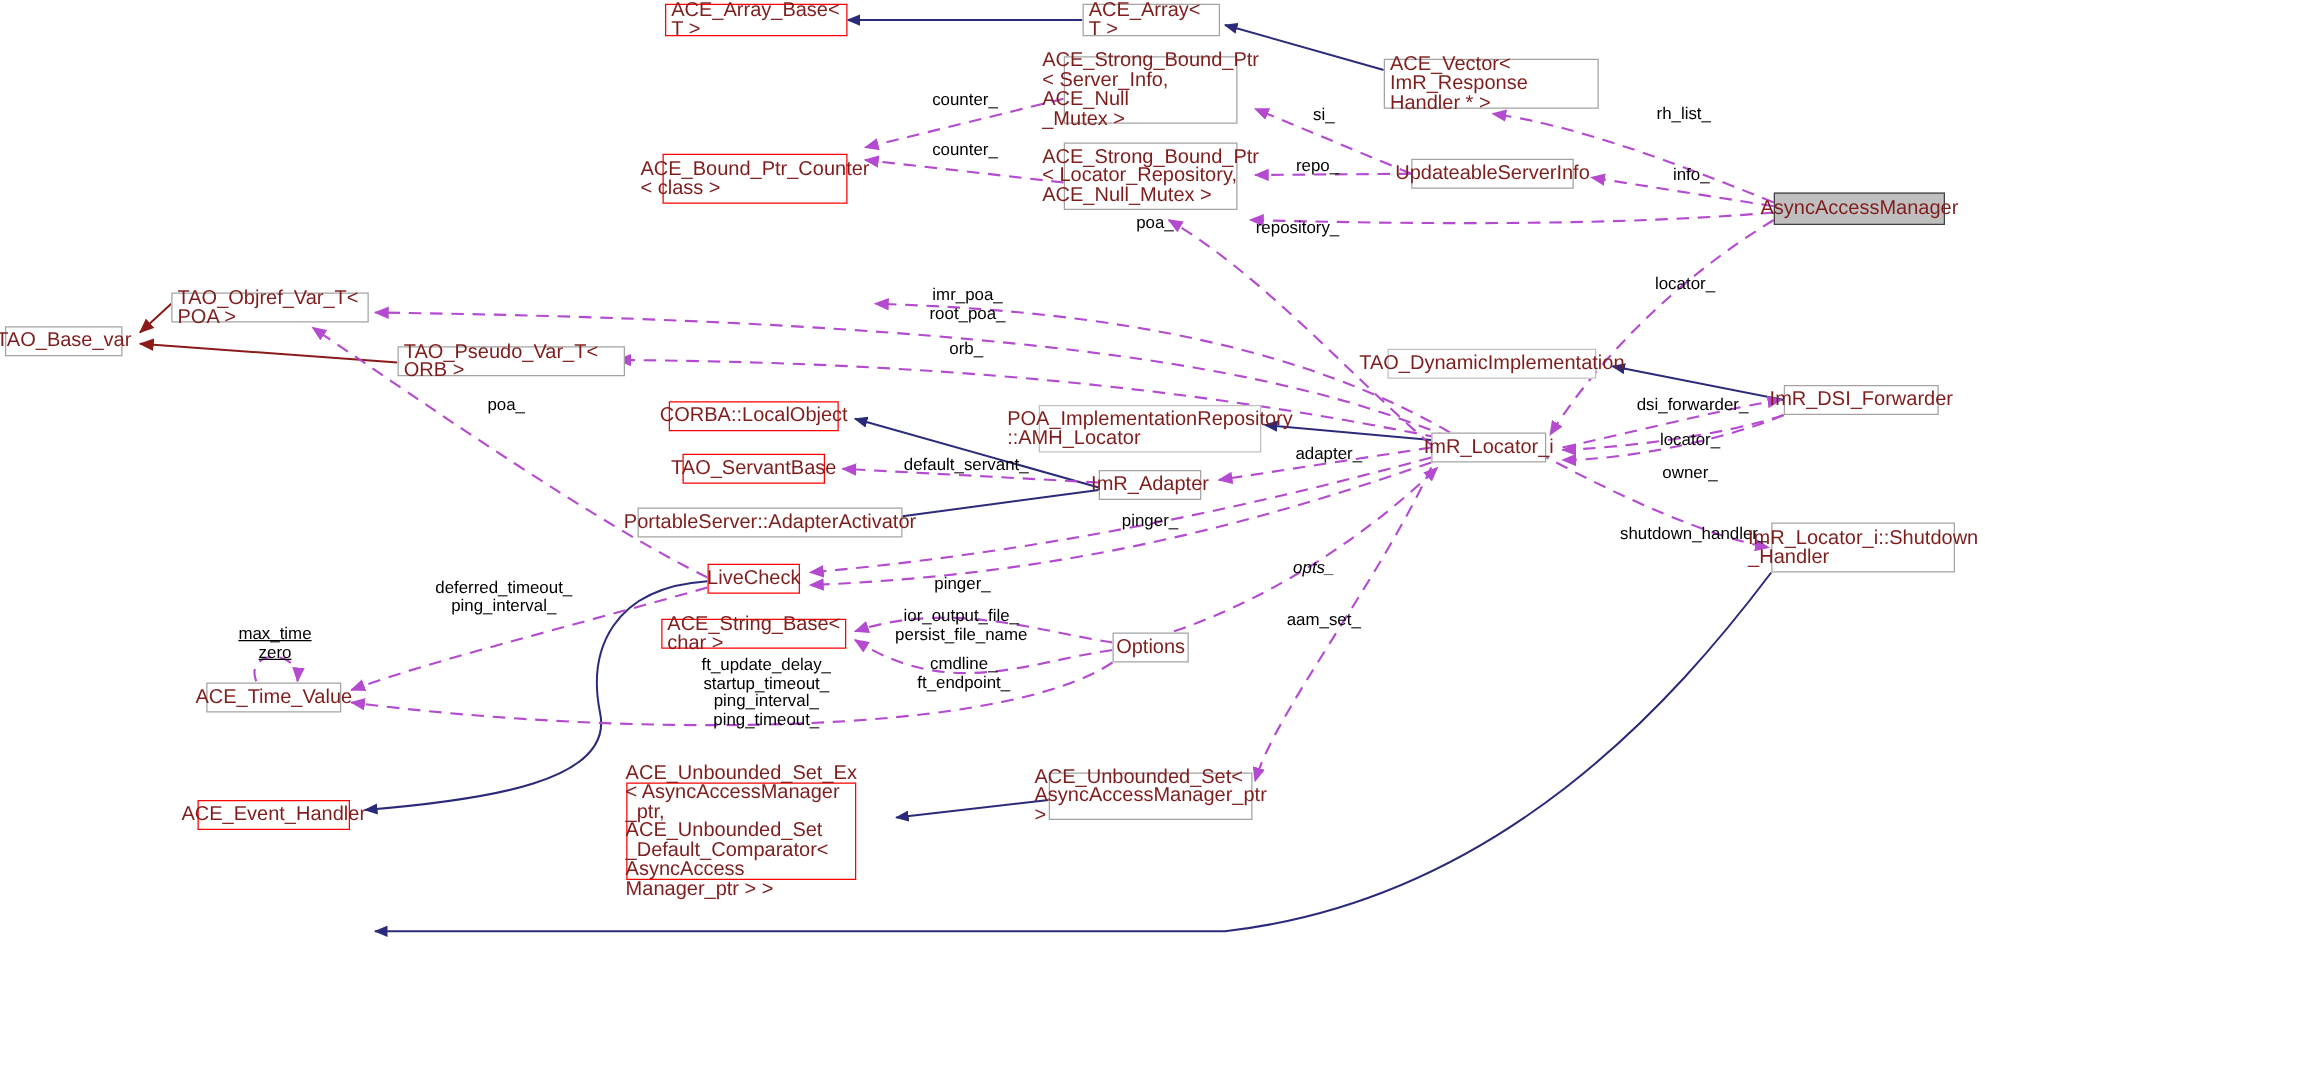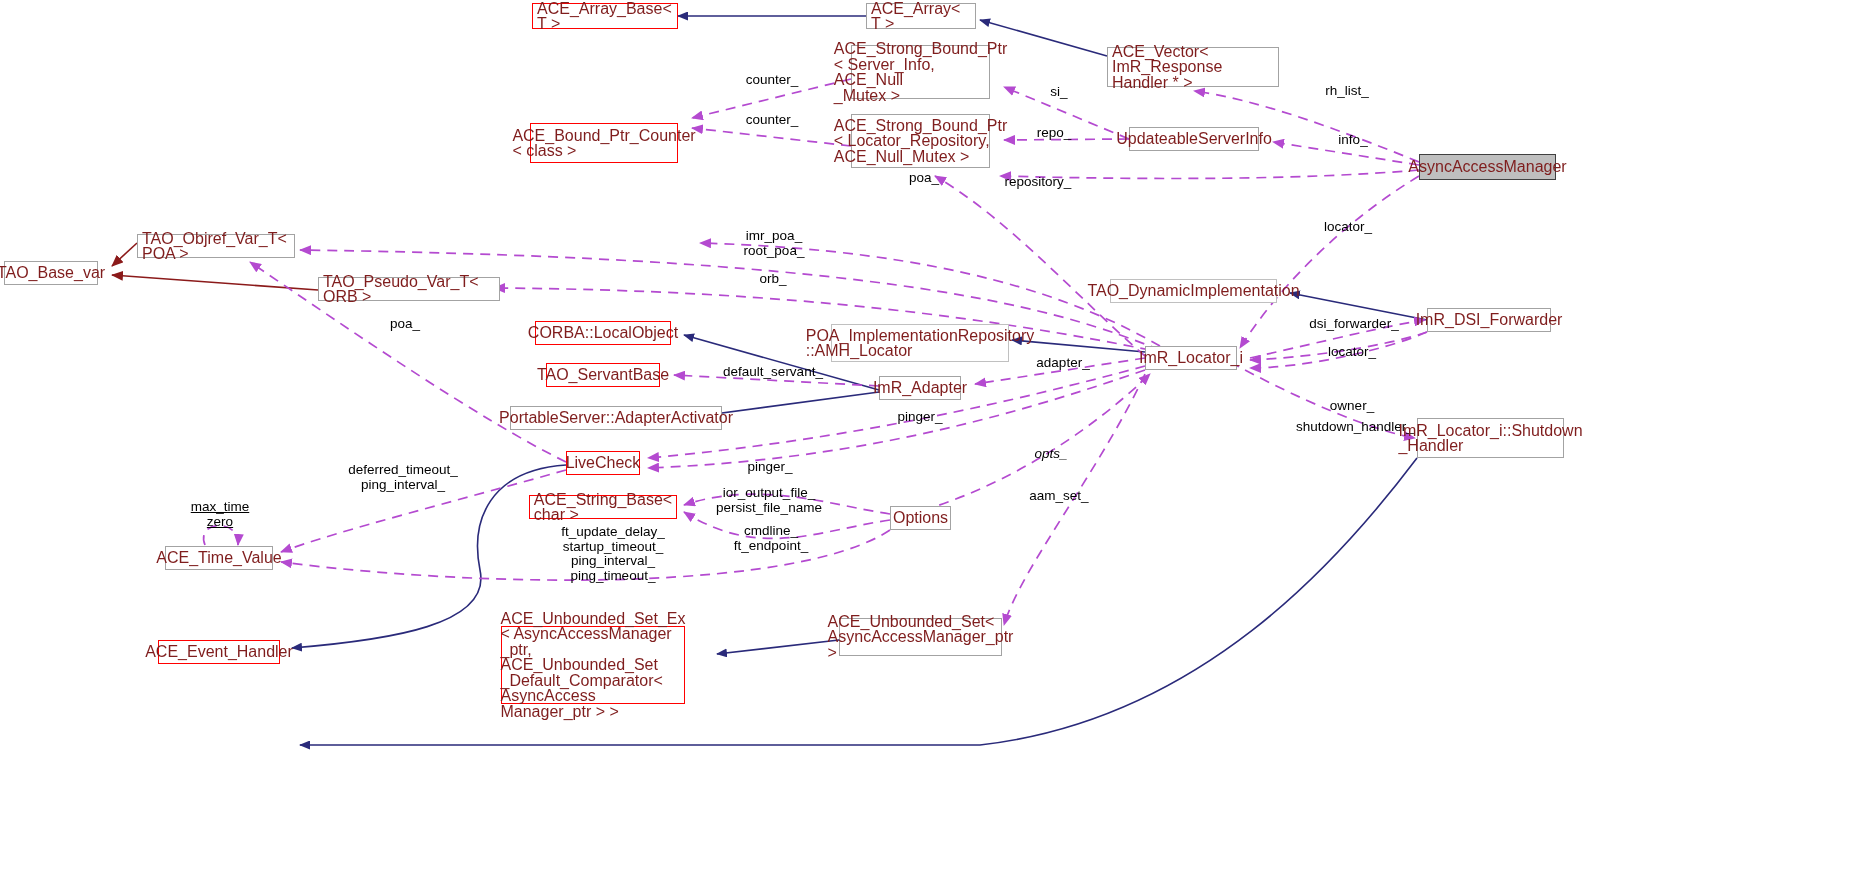--- a/index.html
+++ b/index.html
@@ -173,21 +173,21 @@
       <div class="edge-label" style="left: 1002px; top: 175px; width: 72px;">repository_</div>
       <div class="edge-label" style="left: 737px; top: 229px; width: 74px;">imr_poa_
 root_poa_</div>
       <div class="edge-label" style="left: 1322px; top: 220px; width: 52px;">locator_</div>
       <div class="edge-label" style="left: 756px; top: 272px; width: 34px;">orb_</div>
       <div class="edge-label" style="left: 387px; top: 317px; width: 36px;">poa_</div>
       <div class="edge-label" style="left: 1308px; top: 317px; width: 92px;">dsi_forwarder_</div>
       <div class="edge-label" style="left: 1326px; top: 345px; width: 52px;">locator_</div>
       <div class="edge-label" style="left: 722px; top: 365px; width: 102px;">default_servant_</div>
       <div class="edge-label" style="left: 1034px; top: 356px; width: 58px;">adapter_</div>
-      <div class="edge-label" style="left: 1328px; top: 371px; width: 48px; margin-top: 28px;">owner_</div>
+      <div class="edge-label" style="left: 1328px; top: 371px; width: 48px;">owner_</div>
       <div class="edge-label" style="left: 895px; top: 410px; width: 50px;">pinger_</div>
       <div class="edge-label" style="left: 1296px; top: 420px; width: 116px;">shutdown_handler_</div>
       <div class="edge-label" style="left: 348px; top: 463px; width: 110px;">deferred_timeout_
 ping_interval_</div>
       <div class="edge-label" style="left: 745px; top: 460px; width: 50px;">pinger_</div>
       <div class="edge-label" style="left: 1032px; top: 447px; width: 38px; font-style: italic;">opts_</div>
       <div class="edge-label" style="left: 712px; top: 486px; width: 114px;">ior_output_file_
 persist_file_name</div>
       <div class="edge-label" style="left: 188px; top: 500px; width: 64px; text-decoration: underline;">max_time
 zero</div>

